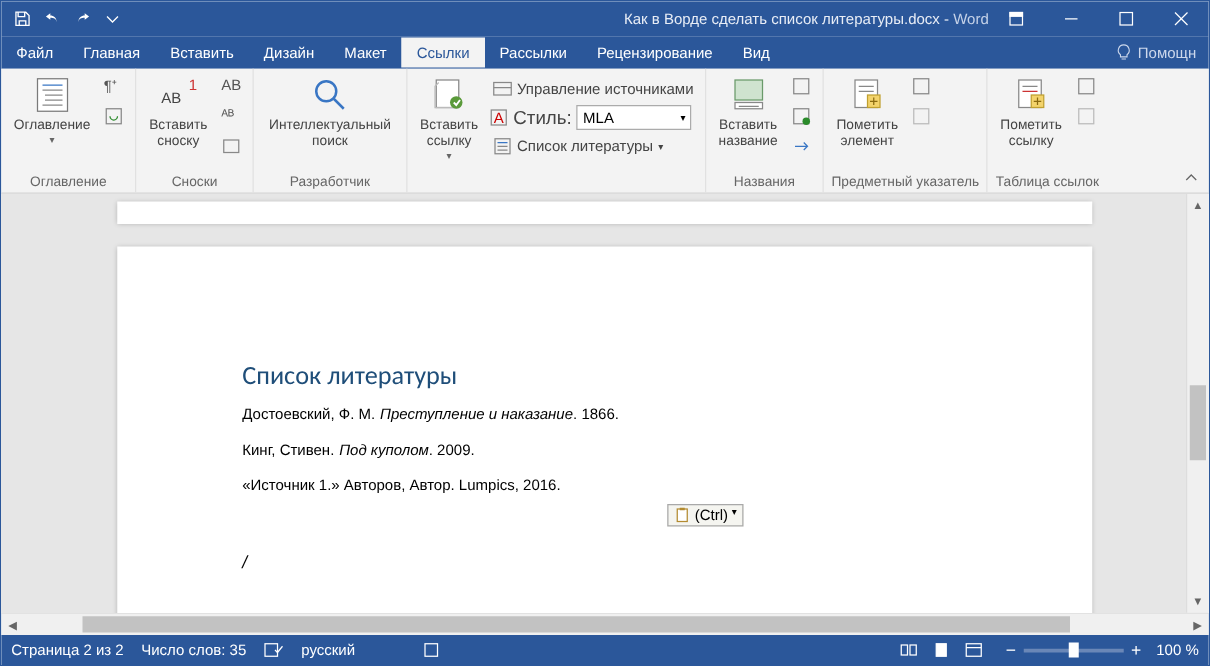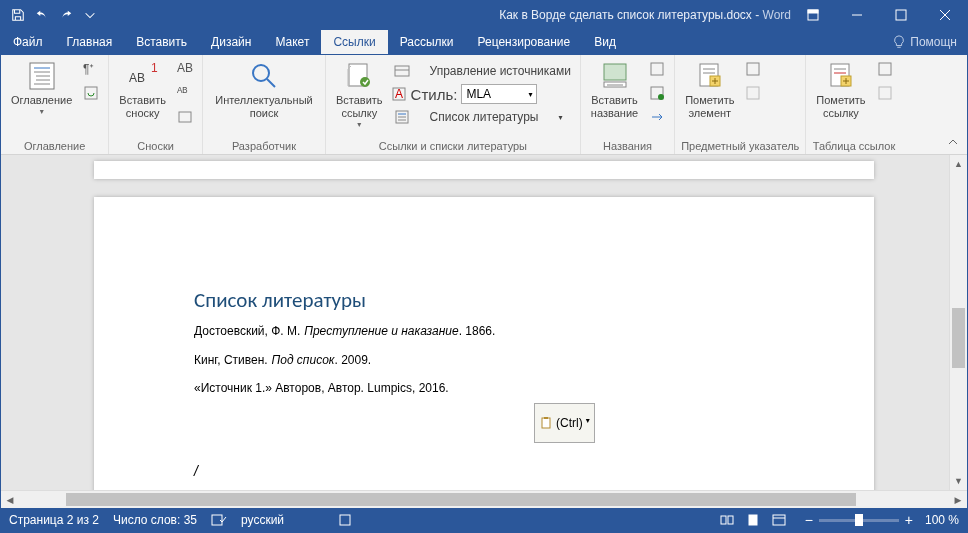--- a/index.html
+++ b/index.html
@@ -21,33 +21,33 @@
 .ribbon{background:#f3f3f3;border-bottom:1px solid #d4d4d4;display:flex;position:relative;height:100px}
 .group{border-right:1px solid #e1e1e1;display:flex;flex-direction:column;padding:3px 6px 0}
 .group-body{display:flex;align-items:flex-start;gap:4px;flex:1}
 .group-label{text-align:center;font-size:11px;color:#666;padding:2px 0;font-weight:400}
 .big-btn{display:flex;flex-direction:column;align-items:center;justify-content:flex-start;padding:2px 4px;cursor:pointer;min-width:44px}
 .big-btn .icon{width:32px;height:32px;display:flex;align-items:center;justify-content:center;margin-bottom:2px}
 .big-btn .label{font-size:11px;text-align:center;line-height:1.2;color:#444}
 .big-btn .caret{font-size:8px;color:#666}
 .small-col{display:flex;flex-direction:column;gap:2px;justify-content:center}
 .small-btn{width:22px;height:22px;display:flex;align-items:center;justify-content:center;cursor:pointer}
-.row-item{display:flex;align-items:center;gap:20px;font-size:11px;color:#444;height:22px;cursor:pointer;padding:0 3px}
+.row-item{display:flex;align-items:center;gap:4px;font-size:11px;color:#444;height:22px;cursor:pointer;padding:0 3px}
 .row-item .ic{width:16px;height:16px;display:flex;align-items:center;justify-content:center}
 .style-combo{display:flex;align-items:center;gap:4px;height:22px}
 .style-combo .lbl{font-size:15px;color:#444}
-.style-combo .sel{border:1px solid #ababab;background:#fff;height:20px;width:76px;font-size:11px;padding:0 4px;display:flex;align-items:center;justify-content:space-between}
+.style-combo .sel{border:1px solid #ababab;background:#fff;height:20px;width:92px;font-size:11px;padding:0 4px;display:flex;align-items:center;justify-content:space-between}
 .collapse{position:absolute;right:6px;bottom:4px;width:16px;height:16px;display:flex;align-items:center;justify-content:center;cursor:pointer;color:#666}
 .workspace{flex:1;background:#e6e6e6;overflow:auto;position:relative}
 .page-stub{background:#fff;margin:0 auto;width:780px;height:18px;box-shadow:0 0 4px rgba(0,0,0,0.25);margin-top:6px}
 .page{background:#fff;margin:18px auto 0;width:780px;min-height:320px;box-shadow:0 0 4px rgba(0,0,0,0.25);padding:90px 100px 30px 100px;font-family:Calibri,Arial,sans-serif}
 .bib-title{color:#1f4e79;font-size:21px;font-family:"Calibri Light",Calibri,sans-serif;margin-bottom:8px}
 .bib-entry{font-size:14px;color:#000;font-family:Arial,sans-serif;margin-bottom:10px;line-height:1.3}
 .bib-entry em{}
-.ctrl-tag{display:inline-flex;align-items:flex-start;border:1px solid #a9a9a9;background:#f5f5f0;font-size:11px;padding:12px 4px;gap:3px;margin-left:340px;margin-top:-4px;margin-bottom:8px}
+.ctrl-tag{display:inline-flex;align-items:flex-start;border:1px solid #a9a9a9;background:#f5f5f0;font-size:11px;padding:1px 4px;gap:3px;margin-left:340px;margin-top:-4px;margin-bottom:8px}
 .ctrl-tag .ic{width:14px;height:14px}
 .cursor-line{font-size:14px;font-style:italic;color:#000;font-family:Arial,sans-serif;margin-top:12px}
 .vscroll{position:absolute;right:0;top:0;bottom:0;width:18px;background:#f0f0f0;border-left:1px solid #ddd;display:flex;flex-direction:column}
 .vscroll .arrow{height:18px;display:flex;align-items:center;justify-content:center;font-size:9px;color:#666;cursor:pointer}
 .vscroll .track{flex:1;position:relative}
 .vscroll .thumb{position:absolute;left:2px;right:2px;background:#c2c2c2;top:45%;height:60px}
 .hscroll{height:18px;background:#f0f0f0;border-top:1px solid #ddd;display:flex}
 .hscroll .arrow{width:18px;display:flex;align-items:center;justify-content:center;font-size:9px;color:#666;cursor:pointer}
 .hscroll .track{flex:1;position:relative}
 .hscroll .thumb{position:absolute;top:2px;bottom:2px;background:#c2c2c2;left:5%;width:85%}
@@ -265,21 +265,20 @@
                 <line x1="4" y1="5" x2="12" y2="5" stroke="#3976c4"></line>
                 <line x1="4" y1="8" x2="12" y2="8" stroke="#888"></line>
                 <line x1="4" y1="11" x2="12" y2="11" stroke="#888"></line>
               </svg>
             </div>
           <span>Список литературы</span>
           <span style="font-size:8px">▾</span>
         </div>
       </div>
     </div>
-    <div class="group-label">Ссылки и списки литературы</div>
   </div>
 
   <div class="group">
     <div class="group-body">
       <div class="big-btn">
         <div class="icon">
             <svg width="32" height="32" viewBox="0 0 32 32">
               <rect x="5" y="4" width="22" height="16" fill="#cfe3cf" stroke="#6a9a6a"></rect>
               <rect x="5" y="22" width="22" height="5" fill="#fff" stroke="#888"></rect>
               <line x1="8" y1="25" x2="24" y2="25" stroke="#888"></line>
@@ -379,21 +378,21 @@
         <path d="M2 8l4-4 4 4" fill="none" stroke="#666"></path>
       </svg>
   </div>
 </div>
 
 <div class="workspace">
   <div class="page-stub"></div>
   <div class="page">
     <div class="bib-title">Список литературы</div>
     <div class="bib-entry"><span>Достоевский, Ф. М.</span> <em>Преступление и наказание</em><span>. 1866.</span></div>
-    <div class="bib-entry"><span>Кинг, Стивен.</span> <em>Под список</em><span>. 2009.</span></div>
+    <div class="bib-entry"><span>Кинг, Стивен.</span> <em>Под куполом</em><span>. 2009.</span></div>
     <div class="bib-entry"><span>«Источник 1.» Авторов, Автор. Lumpics, 2016.</span></div>
     <div class="ctrl-tag">
       <svg class="ic" viewBox="0 0 14 14">
           <rect x="3" y="2" width="8" height="10" fill="#fff" stroke="#b38b30"></rect>
           <rect x="5" y="1" width="4" height="2" fill="#b38b30"></rect>
         </svg>
       <span>(Ctrl)</span>
       <span style="font-size:8px">▾</span>
     </div>
     <div class="cursor-line">/</div>

